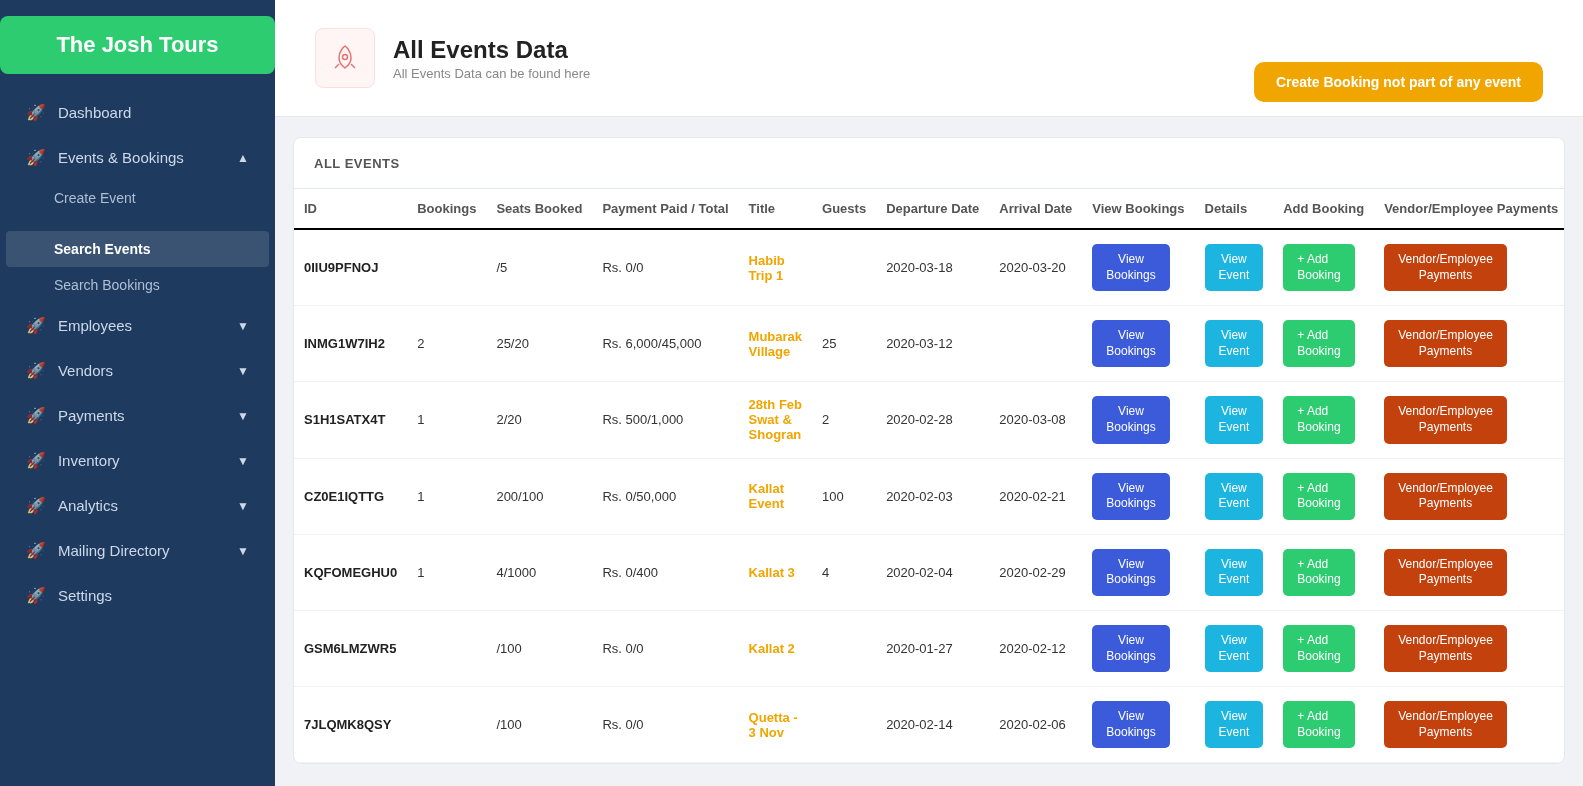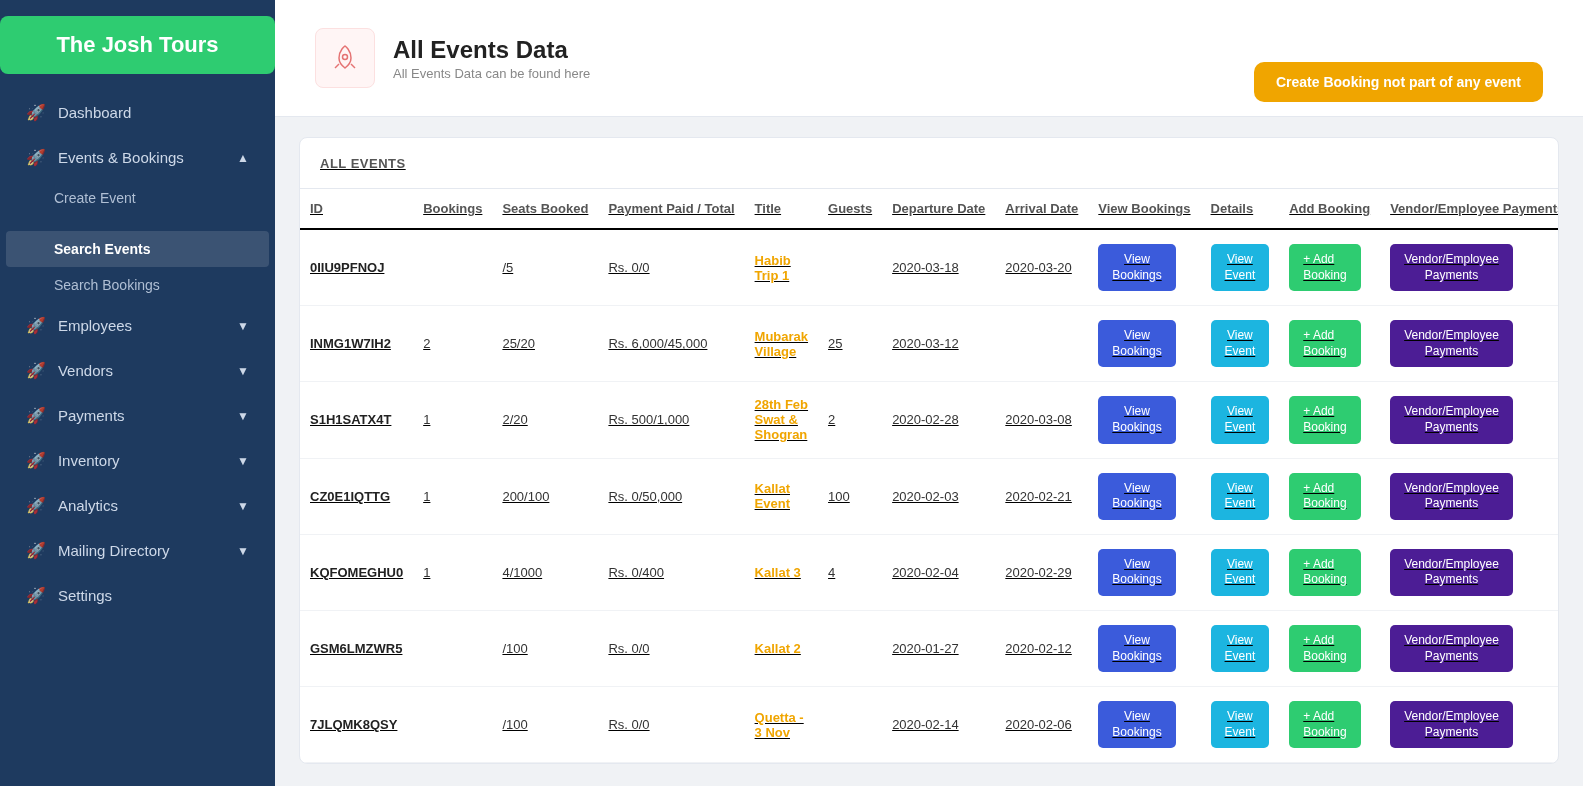--- a/index.html
+++ b/index.html
@@ -99,22 +99,21 @@
       font-size: 14px;
       font-weight: 600;
       cursor: pointer;
       margin-top: 48px;
     }
 
     
     #content {
       flex: 1;
       overflow-y: auto;
-      padding: 20px 24px;
-      text-decoration: underline;
+      padding: 20px 18px;
     }
 
     #table-section {
       background: #fff;
       border-radius: 8px;
       overflow: hidden;
       border: 1px solid #e4e8ef;
     }
 
     #table-header {
@@ -185,21 +184,21 @@
       color: white;
       border: none;
       padding: 8px 14px;
       border-radius: 5px;
       font-size: 12px;
       cursor: pointer;
       white-space: nowrap;
       text-align: left;
     }
     .btn-vendor-payment {
-      background: #4c1d95;
+      background: #c2410c;
       color: white;
       border: none;
       padding: 8px 14px;
       border-radius: 5px;
       font-size: 12px;
       cursor: pointer;
       white-space: nowrap;
       text-align: center;
     }
     .btn-two-line {

